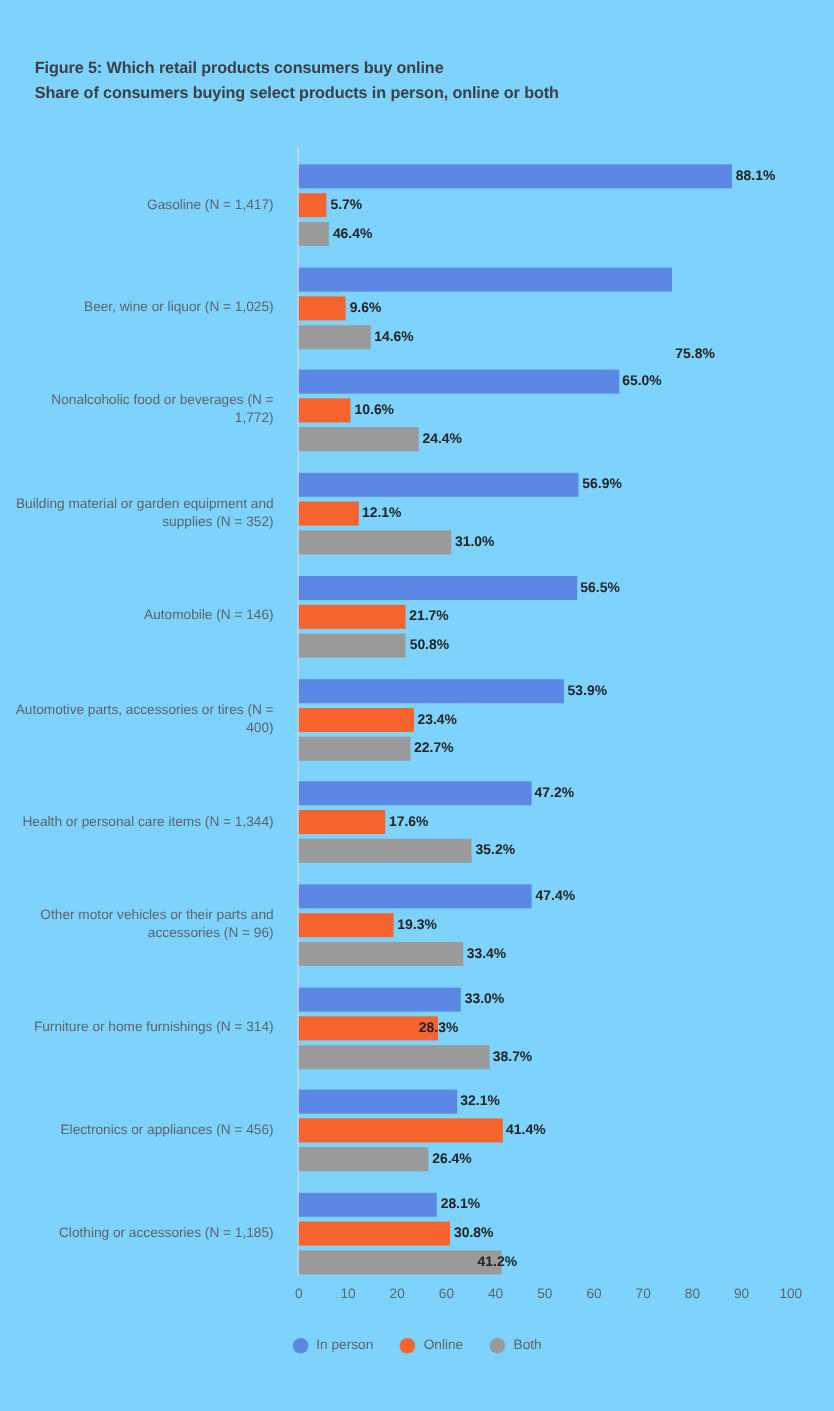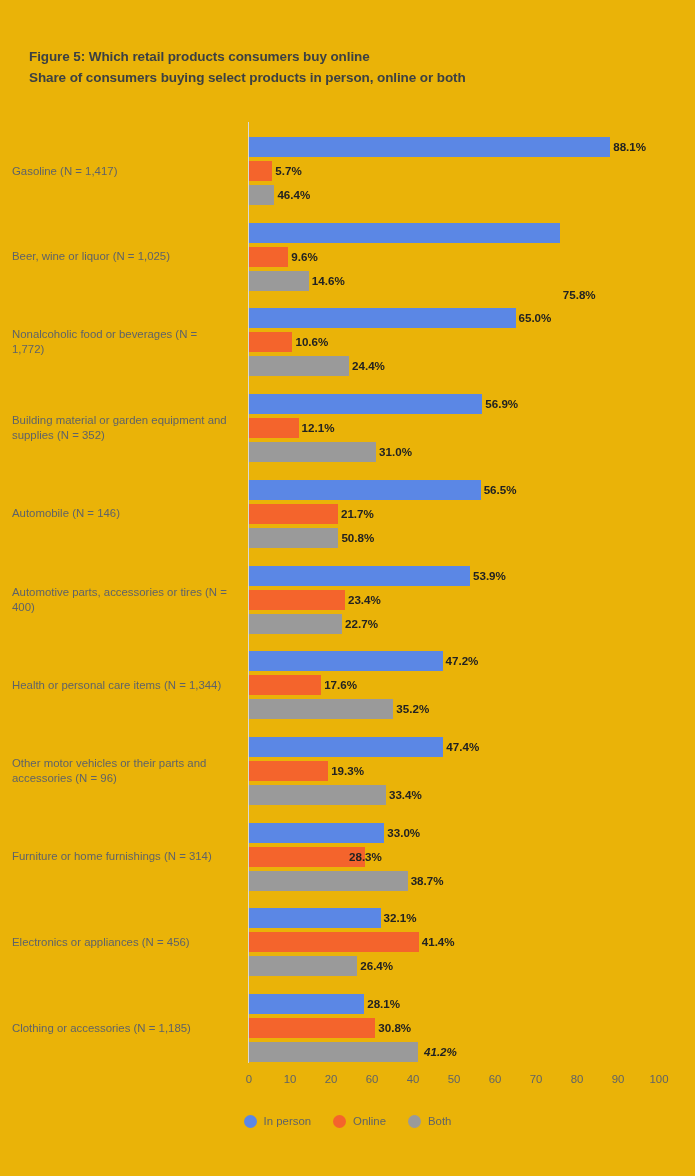--- a/index.html
+++ b/index.html
@@ -8,21 +8,21 @@
     height: 1176px;
     background: #ffffff;
     font-family: "Liberation Sans", sans-serif;
     overflow: hidden;
   }
 
   #figure {
     position: relative;
     width: 695px;
     height: 1176px;
-    background: #eab308;
+    background: #7dd3fc;
   }
 
   
   .title-block {
     position: absolute;
     left: 29px;
     top: 46px;
     width: 640px;
   }
   .title-line {
@@ -50,20 +50,21 @@
     width: 1px;
     height: 941px;
     background: #d9d9d9;
   }
 
   
   .cat-label {
     position: absolute;
     right: 0px;
     width: 228px;
+    text-align: right;
     font-size: 11.4px;
     color: #5f6368;
     line-height: 15px;
     padding-right: 12px;
   }
   .cat-label-wrap {
     position: absolute;
     left: 0;
     width: 240px;
   }
@@ -235,21 +236,21 @@
         <div class="bar-value" style="top: 908.3px; left: 383.61px;">32.1%</div>
         <div class="bar online" style="top: 932.3px; width: 169.74px; background: rgb(244, 100, 44);"></div>
         <div class="bar-value" style="top: 932.3px; left: 421.74px;">41.4%</div>
         <div class="bar both" style="top: 956.3px; width: 108.24px; background: rgb(154, 154, 154);"></div>
         <div class="bar-value" style="top: 956.3px; left: 360.24px;">26.4%</div>
         <div class="bar inperson" style="top: 994px; width: 115.21px; background: rgb(91, 135, 229);"></div>
         <div class="bar-value" style="top: 994px; left: 367.21px;">28.1%</div>
         <div class="bar online" style="top: 1018px; width: 126.28px; background: rgb(244, 100, 44);"></div>
         <div class="bar-value" style="top: 1018px; left: 378.28px;">30.8%</div>
         <div class="bar both" style="top: 1042px; width: 168.92px; background: rgb(154, 154, 154);"></div>
-        <div class="bar-value" style="top: 1042px; left: 424px; font-style: italic;">41.2%</div>
+        <div class="bar-value" style="top: 1042px; left: 398px;">41.2%</div>
       </div>
     <div id="xticks">
         <div class="xtick" style="left: 249px;">0</div>
         <div class="xtick" style="left: 290px;">10</div>
         <div class="xtick" style="left: 331px;">20</div>
         <div class="xtick" style="left: 372px;">60</div>
         <div class="xtick" style="left: 413px;">40</div>
         <div class="xtick" style="left: 454px;">50</div>
         <div class="xtick" style="left: 495px;">60</div>
         <div class="xtick" style="left: 536px;">70</div>

